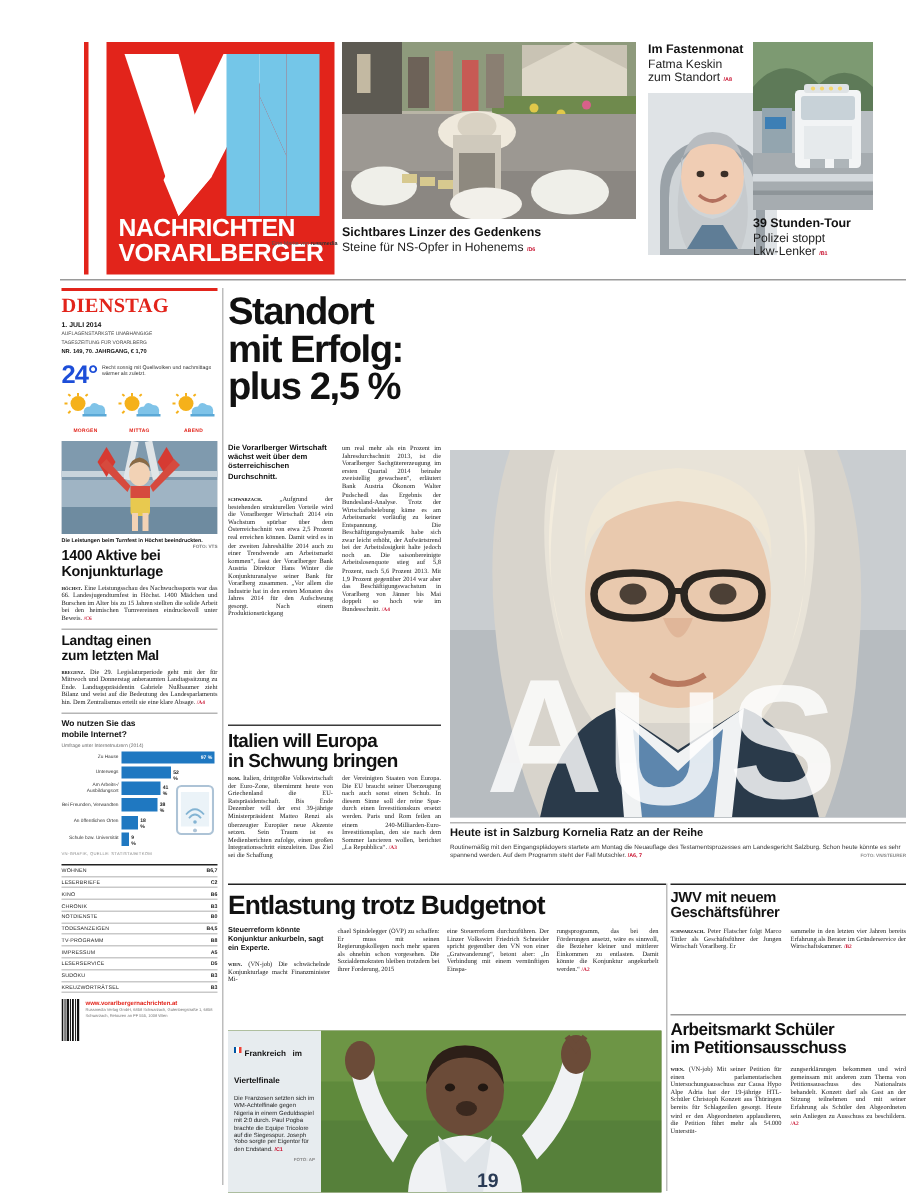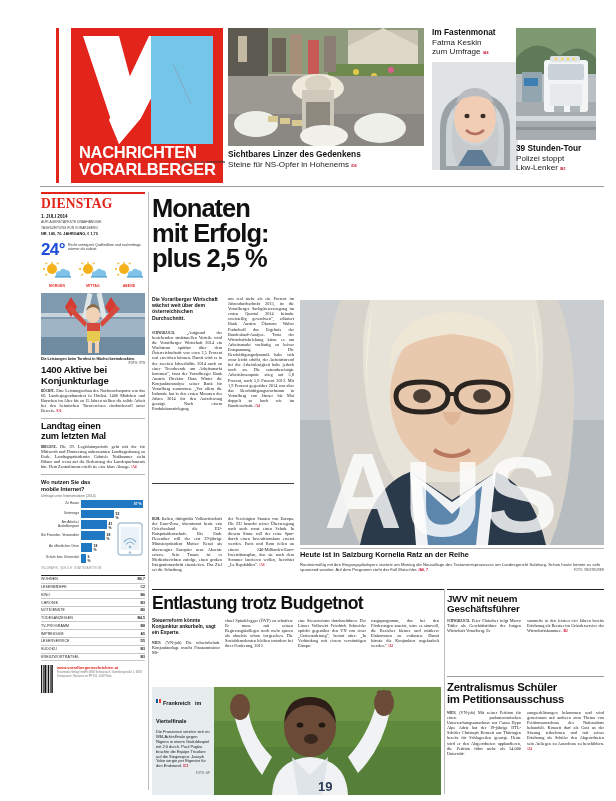--- a/index.html
+++ b/index.html
@@ -44,21 +44,21 @@
   .photo{background:#c8cdd2;overflow:hidden;position:relative;}
   .t1{left:228px;top:28px;width:196px;}
   .t1 .photo{width:196px;height:118px;}
   .t-head{font-weight:700;font-size:8.3px;line-height:9.6px;margin-top:4px;color:#111;}
   .t-sub{font-size:8.1px;line-height:9.6px;color:#222;}
 
   .t2{left:432px;top:28px;width:104px;}
   .t2 .t-head{margin-top:0;}
   .t2 .photo{width:86px;height:108px;margin-top:3px;}
 
-  .t3{left:516px;top:28px;width:72px;}
+  .t3{left:502px;top:28px;width:72px;}
   .t3 .photo{width:80px;height:112px;}
 
   .band-rule{position:absolute;left:40px;top:186px;width:564px;height:1px;background:#9a9a9a;}
 
   
   .col-left{position:absolute;left:41px;top:192px;width:104px;}
   .rule-red{height:2px;background:#e2241b;width:100%;}
   .rule-thin{height:1px;background:#b5b5b5;width:100%;}
   .rule-blk{height:1px;background:#222;width:100%;}
 
@@ -225,21 +225,21 @@
       <div class="t-sub">
         <span>Steine für NS-Opfer in Hohenems</span>
         <span class="ref">/D6</span>
       </div>
     </div>
 
     <div class="teaser t2">
       <div class="t-head">Im Fastenmonat</div>
       <div class="t-sub">Fatma Keskin</div>
       <div class="t-sub">
-        <span>zum Umfrage</span>
+        <span>zum Standort</span>
         <span class="ref">/A8</span>
       </div>
       <div class="photo">
         <svg width="86" height="108" viewBox="0 0 86 108">
           <rect width="86" height="108" fill="#dfe3e6"></rect>
           <path d="M8 108 L8 66 Q8 34 43 30 Q78 34 78 66 L78 108 Z" fill="#9aa2a8"></path>
           <path d="M14 104 L14 70 Q14 40 43 36 Q72 40 72 70 L72 104 Z" fill="#cfd4d7"></path>
           <ellipse cx="43" cy="56" rx="21" ry="25" fill="#f0cdb4"></ellipse>
           <path d="M22 56 Q22 26 43 26 Q64 26 64 56 L64 44 Q56 34 43 34 Q30 34 22 44 Z" fill="#b8bcc0"></path>
           <ellipse cx="35" cy="54" rx="2.6" ry="2.2" fill="#3a2f28"></ellipse>
@@ -516,21 +516,21 @@
         </g>
       </svg>
       <div class="web">www.vorarlbergernachrichten.at</div>
       <div class="imprint">Russmedia Verlag GmbH, 6858 Schwarzach, Gutenbergstraße 1, 6858 Schwarzach, Retouren an PF 555, 1008 Wien</div>
     </div>
   </div>
 
   <div class="v-rule" style="left:148px;top:192px;height:598px;"></div>
 
   <div class="main-head">
-    <div>Monaten</div>
+    <div>Standort</div>
     <div>mit Erfolg:</div>
     <div>plus 2,5 %</div>
   </div>
 
   <div class="lead">Die Vorarlberger Wirtschaft wächst weit über dem österreichischen Durchschnitt.</div>
 
   <div class="mcol1 body-serif">
     <span class="loc">schwarzach.</span>
     <span>„Aufgrund der bestehenden strukturellen Vorteile wird die Vorarlberger Wirtschaft 2014 ein Wachstum spürbar über dem Österreichschnitt von etwa 2,5 Prozent real erreichen können. Damit wird es in der zweiten Jahreshälfte 2014 auch zu einer Trendwende am Arbeitsmarkt kommen“, fasst der Vorarlberger Bank Austria Direktor Hans Winter die Konjunkturanalyse seiner Bank für Vorarlberg zusammen. „Vor allem die Industrie hat in den ersten Monaten des Jahres 2014 für den Aufschwung gesorgt. Nach einem Produktionsrückgang</span>
   </div>
@@ -572,20 +572,24 @@
     <div class="hero-cap-head" style="margin-top:2px;">Heute ist in Salzburg Kornelia Ratz an der Reihe</div>
     <div class="hero-cap-txt">
       <span>Routinemäßig mit den Eingangsplädoyers startete am Montag die Neuauflage des Testamentsprozesses am Landesgericht Salzburg. Schon heute könnte es sehr spannend werden. Auf dem Programm steht der Fall Mutschler.</span>
       <span class="ref">/A6, 7</span>
       <span class="hero-credit">FOTO: VN/STEURER</span>
     </div>
   </div>
 
   <div class="sec-rule" style="left:152px;top:483px;width:142px;"></div>
 
+  <div class="ital-head">
+    <div>Italien will Europa</div>
+    <div>in Schwung bringen</div>
+  </div>
   <div class="icol1 body-serif">
     <span class="loc">rom.</span>
     <span>Italien, drittgrößte Volkswirtschaft der Euro-Zone, übernimmt heute von Griechenland die EU-Ratspräsidentschaft. Bis Ende Dezember will der erst 39-jährige Ministerpräsident Matteo Renzi als überzeugter Europäer neue Akzente setzen. Sein Traum ist es Medienberichten zufolge, einen großen Integrationsschritt einzuleiten. Das Ziel sei die Schaffung</span>
   </div>
   <div class="icol2 body-serif">
     <span>der Vereinigten Staaten von Europa. Die EU braucht seiner Überzeugung nach auch sonst einen Schub. In diesem Sinne soll der reine Spar- durch einen Investitionskurs ersetzt werden. Paris und Rom feilen an einem 240-Milliarden-Euro-Investitionsplan, den sie nach dem Sommer lancieren wollen, berichtet „La Repubblica“.</span>
     <span class="ref">/A3</span>
   </div>
 
   <div class="sec-rule" style="left:152px;top:589px;width:292px;height:1.4px;background:#222;"></div>
@@ -613,21 +617,21 @@
     <span class="loc">schwarzach.</span>
     <span>Peter Flatscher folgt Marco Tittler als Geschäftsführer der Jungen Wirtschaft Vorarlberg. Er</span>
   </div>
   <div class="jcol2 body-serif">
     <span>sammelte in den letzten vier Jahren bereits Erfahrung als Berater im Gründerservice der Wirtschaftskammer.</span>
     <span class="ref">/B2</span>
   </div>
 
   <div class="sec-rule" style="left:447px;top:676px;width:157px;background:#9a9a9a;"></div>
   <div class="pet-head">
-    <div>Zentralismus Schüler</div>
+    <div>Arbeitsmarkt Schüler</div>
     <div>im Petitionsausschuss</div>
   </div>
   <div class="pcol1 body-serif">
     <span class="loc">wien.</span>
     <span>(VN-job) Mit seiner Petition für einen parlamentarischen Untersuchungsausschuss zur Causa Hypo Alpe Adria hat der 19-jährige HTL-Schüler Christoph Konzett aus Thüringen bereits für Schlagzeilen gesorgt. Heute wird er den Abgeordneten applaudieren, die Petition führt mehr als 54.000 Unterstüt-</span>
   </div>
   <div class="pcol2 body-serif">
     <span>zungserklärungen bekommen und wird gemeinsam mit anderen zum Thema von Petitionsausschuss des Nationalrats behandelt. Konzett darf als Gast an der Sitzung teilnehmen und mit seiner Erfahrung als Schüler den Abgeordneten sein Anliegen zu Ausschuss zu beschildern.</span>
     <span class="ref">/A2</span>
   </div>

